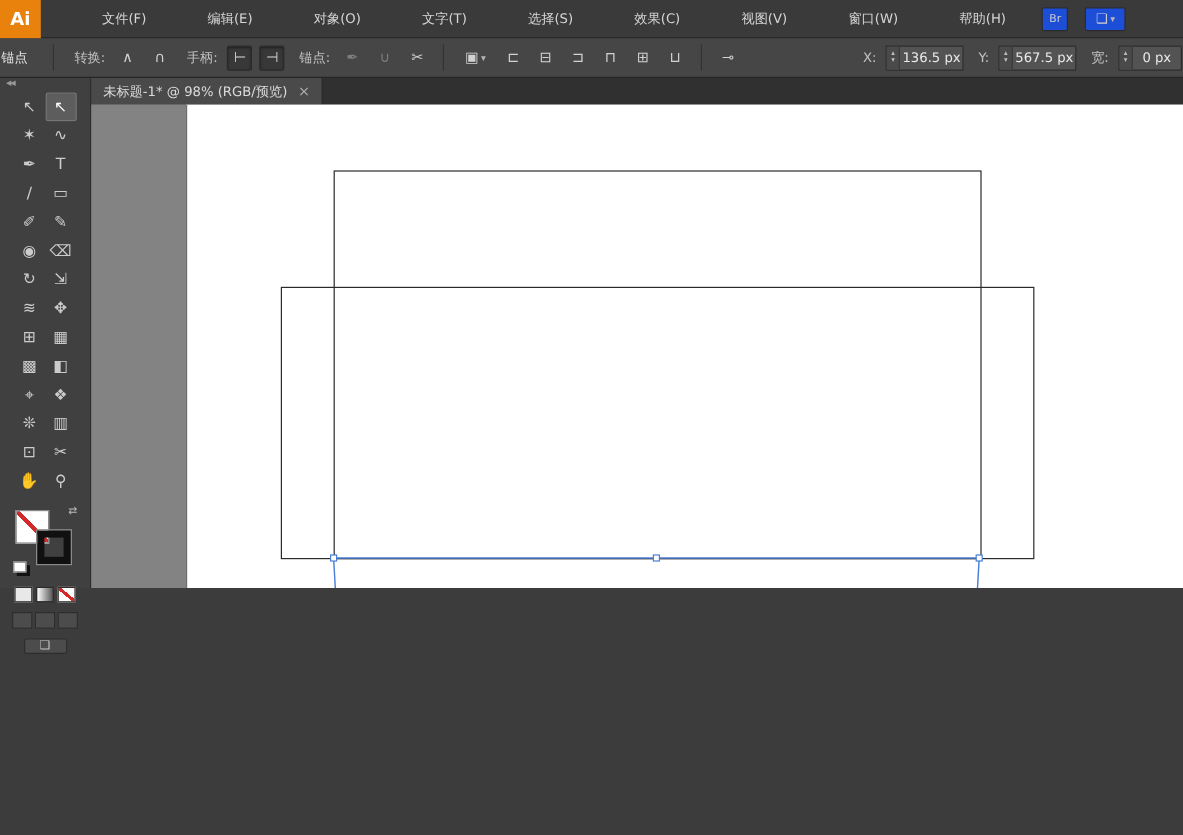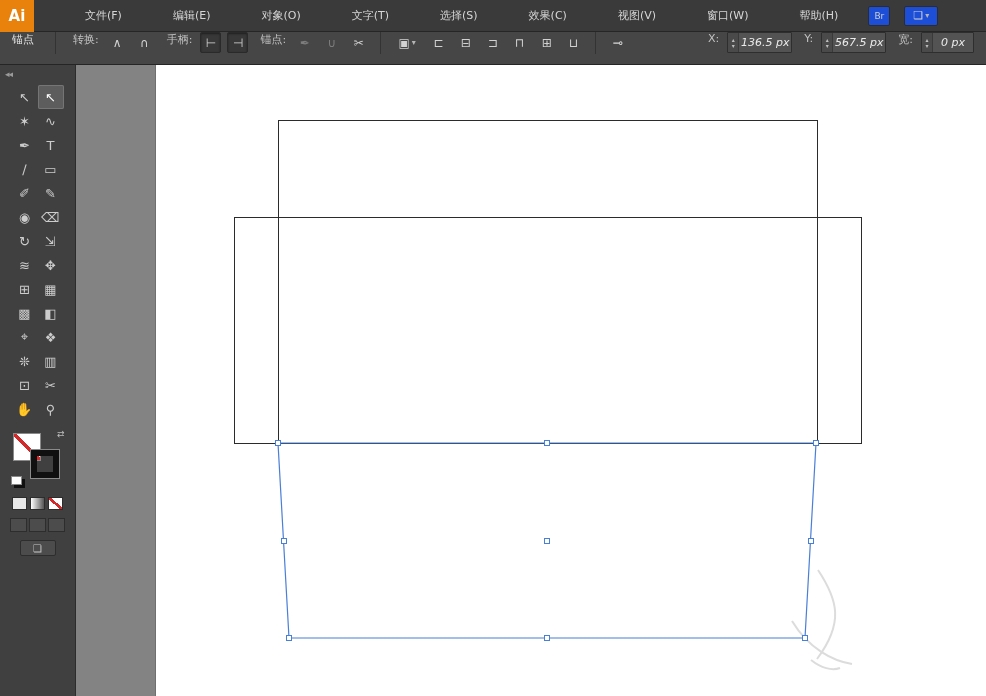--- a/index.html
+++ b/index.html
@@ -1,42 +1,42 @@
 <!DOCTYPE html>
 <html><head>
 <meta charset="utf-8">
 <style>
   * { box-sizing: border-box; margin: 0; padding: 0; }
   html,body { width: 986px; height: 696px; overflow: hidden; }
   body { font-family: "DejaVu Sans", "Liberation Sans", sans-serif; font-size: 12px; background:#3c3c3c; }
-  .app { width:986px; height:696px; display:flex; flex-direction:column; }
+  .app { width:986px; height:490px; display:flex; flex-direction:column; }
 
   
   .menubar { height:32px; background:#3a3a3a; border-bottom:1px solid #262626; display:flex; align-items:center; color:#d6d6d6; flex:0 0 auto; }
   .ai-logo { width:34px; height:32px; background:#e8820c; color:#fff; font-weight:bold; font-size:15px; display:flex; align-items:center; justify-content:center; }
   .menu-items { display:flex; height:100%; margin-left:8px; }
   .menu-item { padding:0 8px; height:100%; display:flex; align-items:center; font-size:11px; cursor:default; white-space:nowrap;margin-left:35px; }
   .menubar-right { display:flex; align-items:center; gap:14px; margin-left:22px; }
   .mb-icon { width:22px; height:20px; background:#1d4ed8; border:1px solid #2c2c2c; border-radius:2px; display:flex; align-items:center; justify-content:center; font-size:9px; color:#cfcfcf; }
   .mb-icon.wide { width:34px; gap:2px; font-size:11px; }
 
   
-  .controlbar { height:33px; background:#464646; border-bottom:1px solid #252525; display:flex; gap:6px; padding:0 12px; color:#c8c8c8; font-size:11px; overflow:hidden; flex:0 0 auto; white-space:nowrap; }
+  .controlbar { height:33px; background:#464646; border-bottom:1px solid #252525; display:flex; align-items:center; gap:6px; padding:0 1px; color:#c8c8c8; font-size:11px; overflow:hidden; flex:0 0 auto; white-space:nowrap; }
   .cb-title { font-size:11px; color:#e2e2e2; margin-right:10px; }
   .vsep { width:1px; height:22px; background:#333; margin:0 5px; flex:0 0 auto; }
   .cb-label { margin:0 2px 0 6px; color:#c2c2c2; }
   .icon-btn { width:21px; height:21px; border-radius:2px; display:flex; align-items:center; justify-content:center; font-size:12px; color:#d2d2d2; cursor:default; flex:0 0 auto; }
   .icon-btn.pressed { background:#383838; border:1px solid #2a2a2a; box-shadow:inset 0 1px 2px rgba(0,0,0,.45); }
   .icon-btn.dim { color:#7d7d7d; }
   .icon-btn .caret { font-size:8px; margin-left:2px; color:#b5b5b5; }
   .icon-btn.wide { width:30px; }
   .field { display:flex; align-items:center; height:21px; background:#535353; border:1px solid #2e2e2e; border-radius:1px; flex:0 0 auto; }
   .stepper { width:11px; height:100%; display:flex; flex-direction:column; align-items:center; justify-content:center; border-right:1px solid #3a3a3a; background:#4a4a4a; }
   .stepper i { font-style:normal; font-size:6px; line-height:6px; color:#bdbdbd; }
-  .cb-input { width:52px; background:transparent; border:none; outline:none; color:#eaeaea; font-size:11px; text-align:center; font-family:"DejaVu Sans", sans-serif;font-style:italic; }
+  .cb-input { width:52px; background:transparent; border:none; outline:none; color:#eaeaea; font-size:11px; text-align:center; font-family:"DejaVu Sans", sans-serif; }
   .cb-input.small { width:40px; }
   .flex-sp { flex:1 1 auto; }
 
   
   .main { flex:1 1 auto; display:flex; min-height:0; }
 
   
   .toolstrip { width:76px; background:#404040; border-right:1px solid #2c2c2c; display:flex; flex-direction:column; align-items:center; flex:0 0 auto; }
   .tool-header { width:100%; height:18px; display:flex; align-items:center; padding-left:5px; color:#9a9a9a; font-size:9px; letter-spacing:-1px; }
   .tool-grid { display:grid; grid-template-columns:26px 26px; grid-auto-rows:24px; margin-top:2px; }
@@ -210,20 +210,26 @@
       <div class="draw-row">
         <div class="draw-btn"></div>
         <div class="draw-btn"></div>
         <div class="draw-btn"></div>
       </div>
 
       <div class="screen-btn">❏</div>
     </div>
 
     <div class="docarea">
+      <div class="tabbar">
+        <div class="tab">
+          <span>未标题-1* @ 98% (RGB/预览)</span>
+          <span class="tab-close">×</span>
+        </div>
+      </div>
       <div class="canvas">
         <div class="artboard"></div>
         <svg id="artwork" width="910" height="609" viewBox="0 0 910 609">
             <path d="M742 505 C 762 535, 768 558, 741 594" fill="none" stroke="#dcdcdc" stroke-width="2"></path>
             <path d="M716 556 C 733 584, 757 596, 776 599" fill="none" stroke="#dcdcdc" stroke-width="2"></path>
             <path d="M735 595 C 745 603, 756 606, 764 603" fill="none" stroke="#dcdcdc" stroke-width="2"></path>
             <rect x="202.5" y="55.5" width="539" height="323" fill="none" stroke="#2b2b2b" stroke-width="1"></rect>
             <rect x="158.5" y="152.5" width="627" height="226" fill="none" stroke="#2b2b2b" stroke-width="1"></rect>
             <polygon points="202,378 740,378 729,573 213,573" fill="none" stroke="#4a7fd6" stroke-width="1.2"></polygon>
             <rect x="199.5" y="375.5" width="5" height="5" fill="#ffffff" stroke="#4a7fd6" stroke-width="1"></rect>

